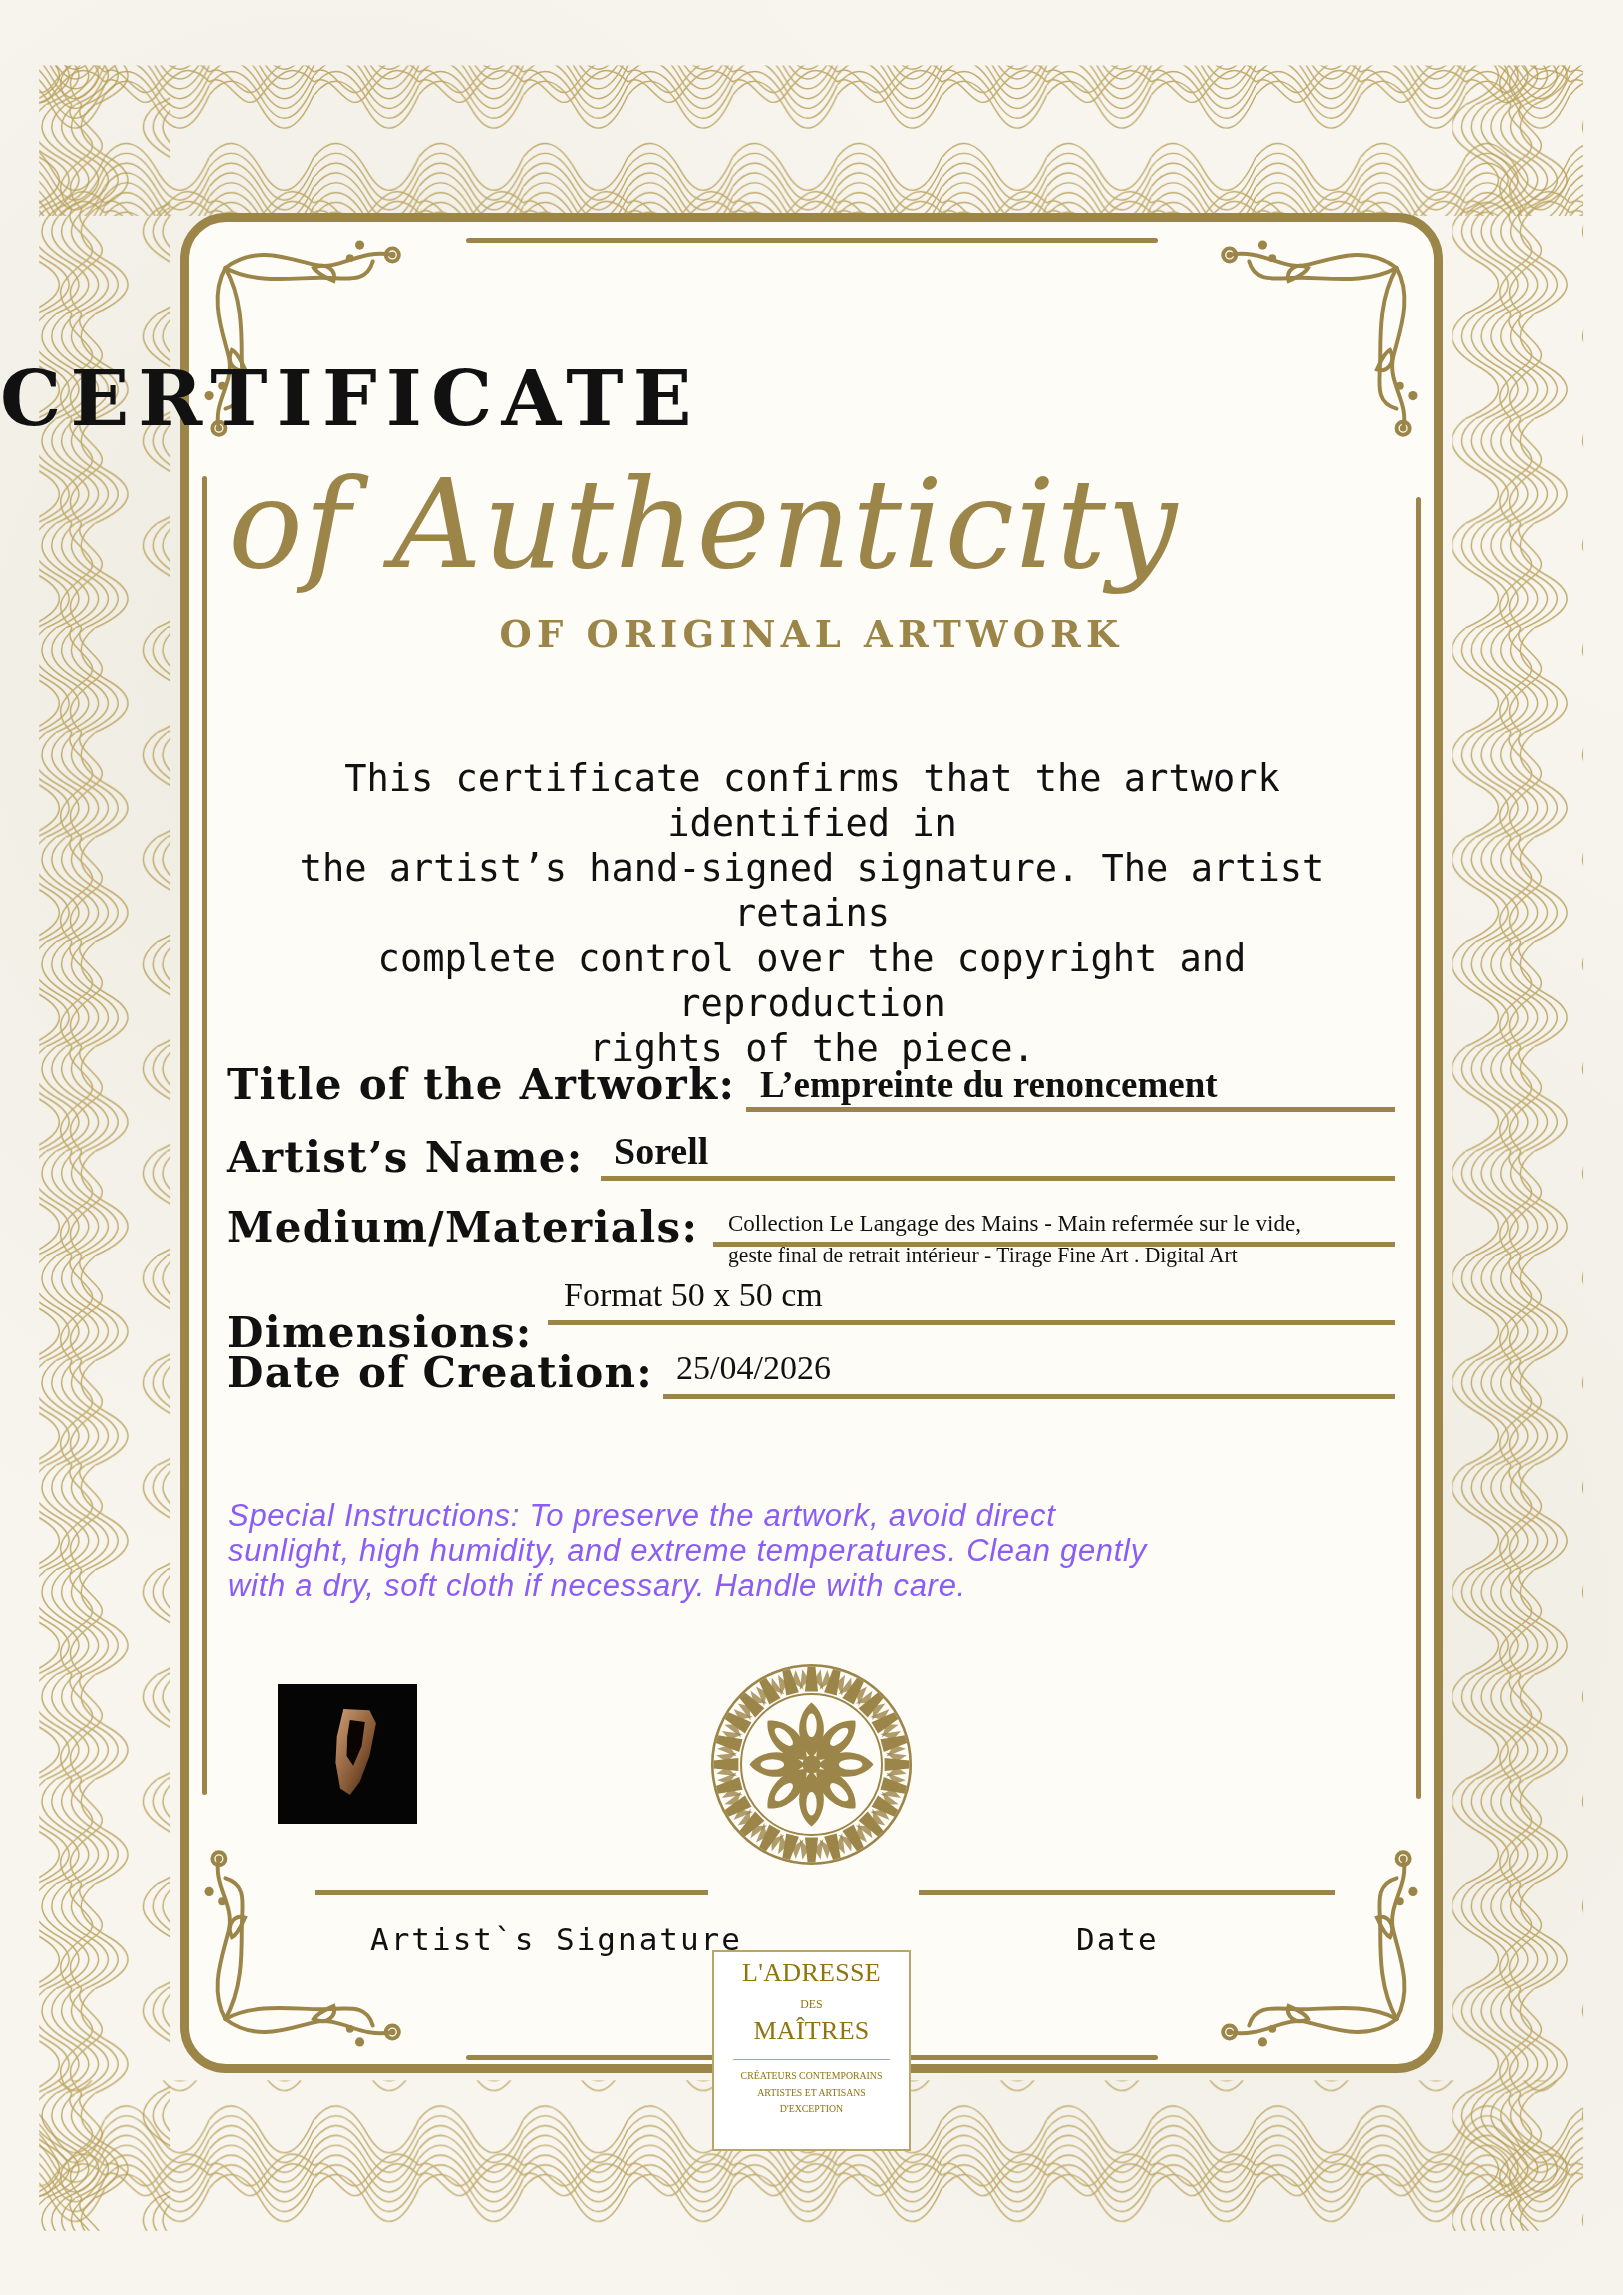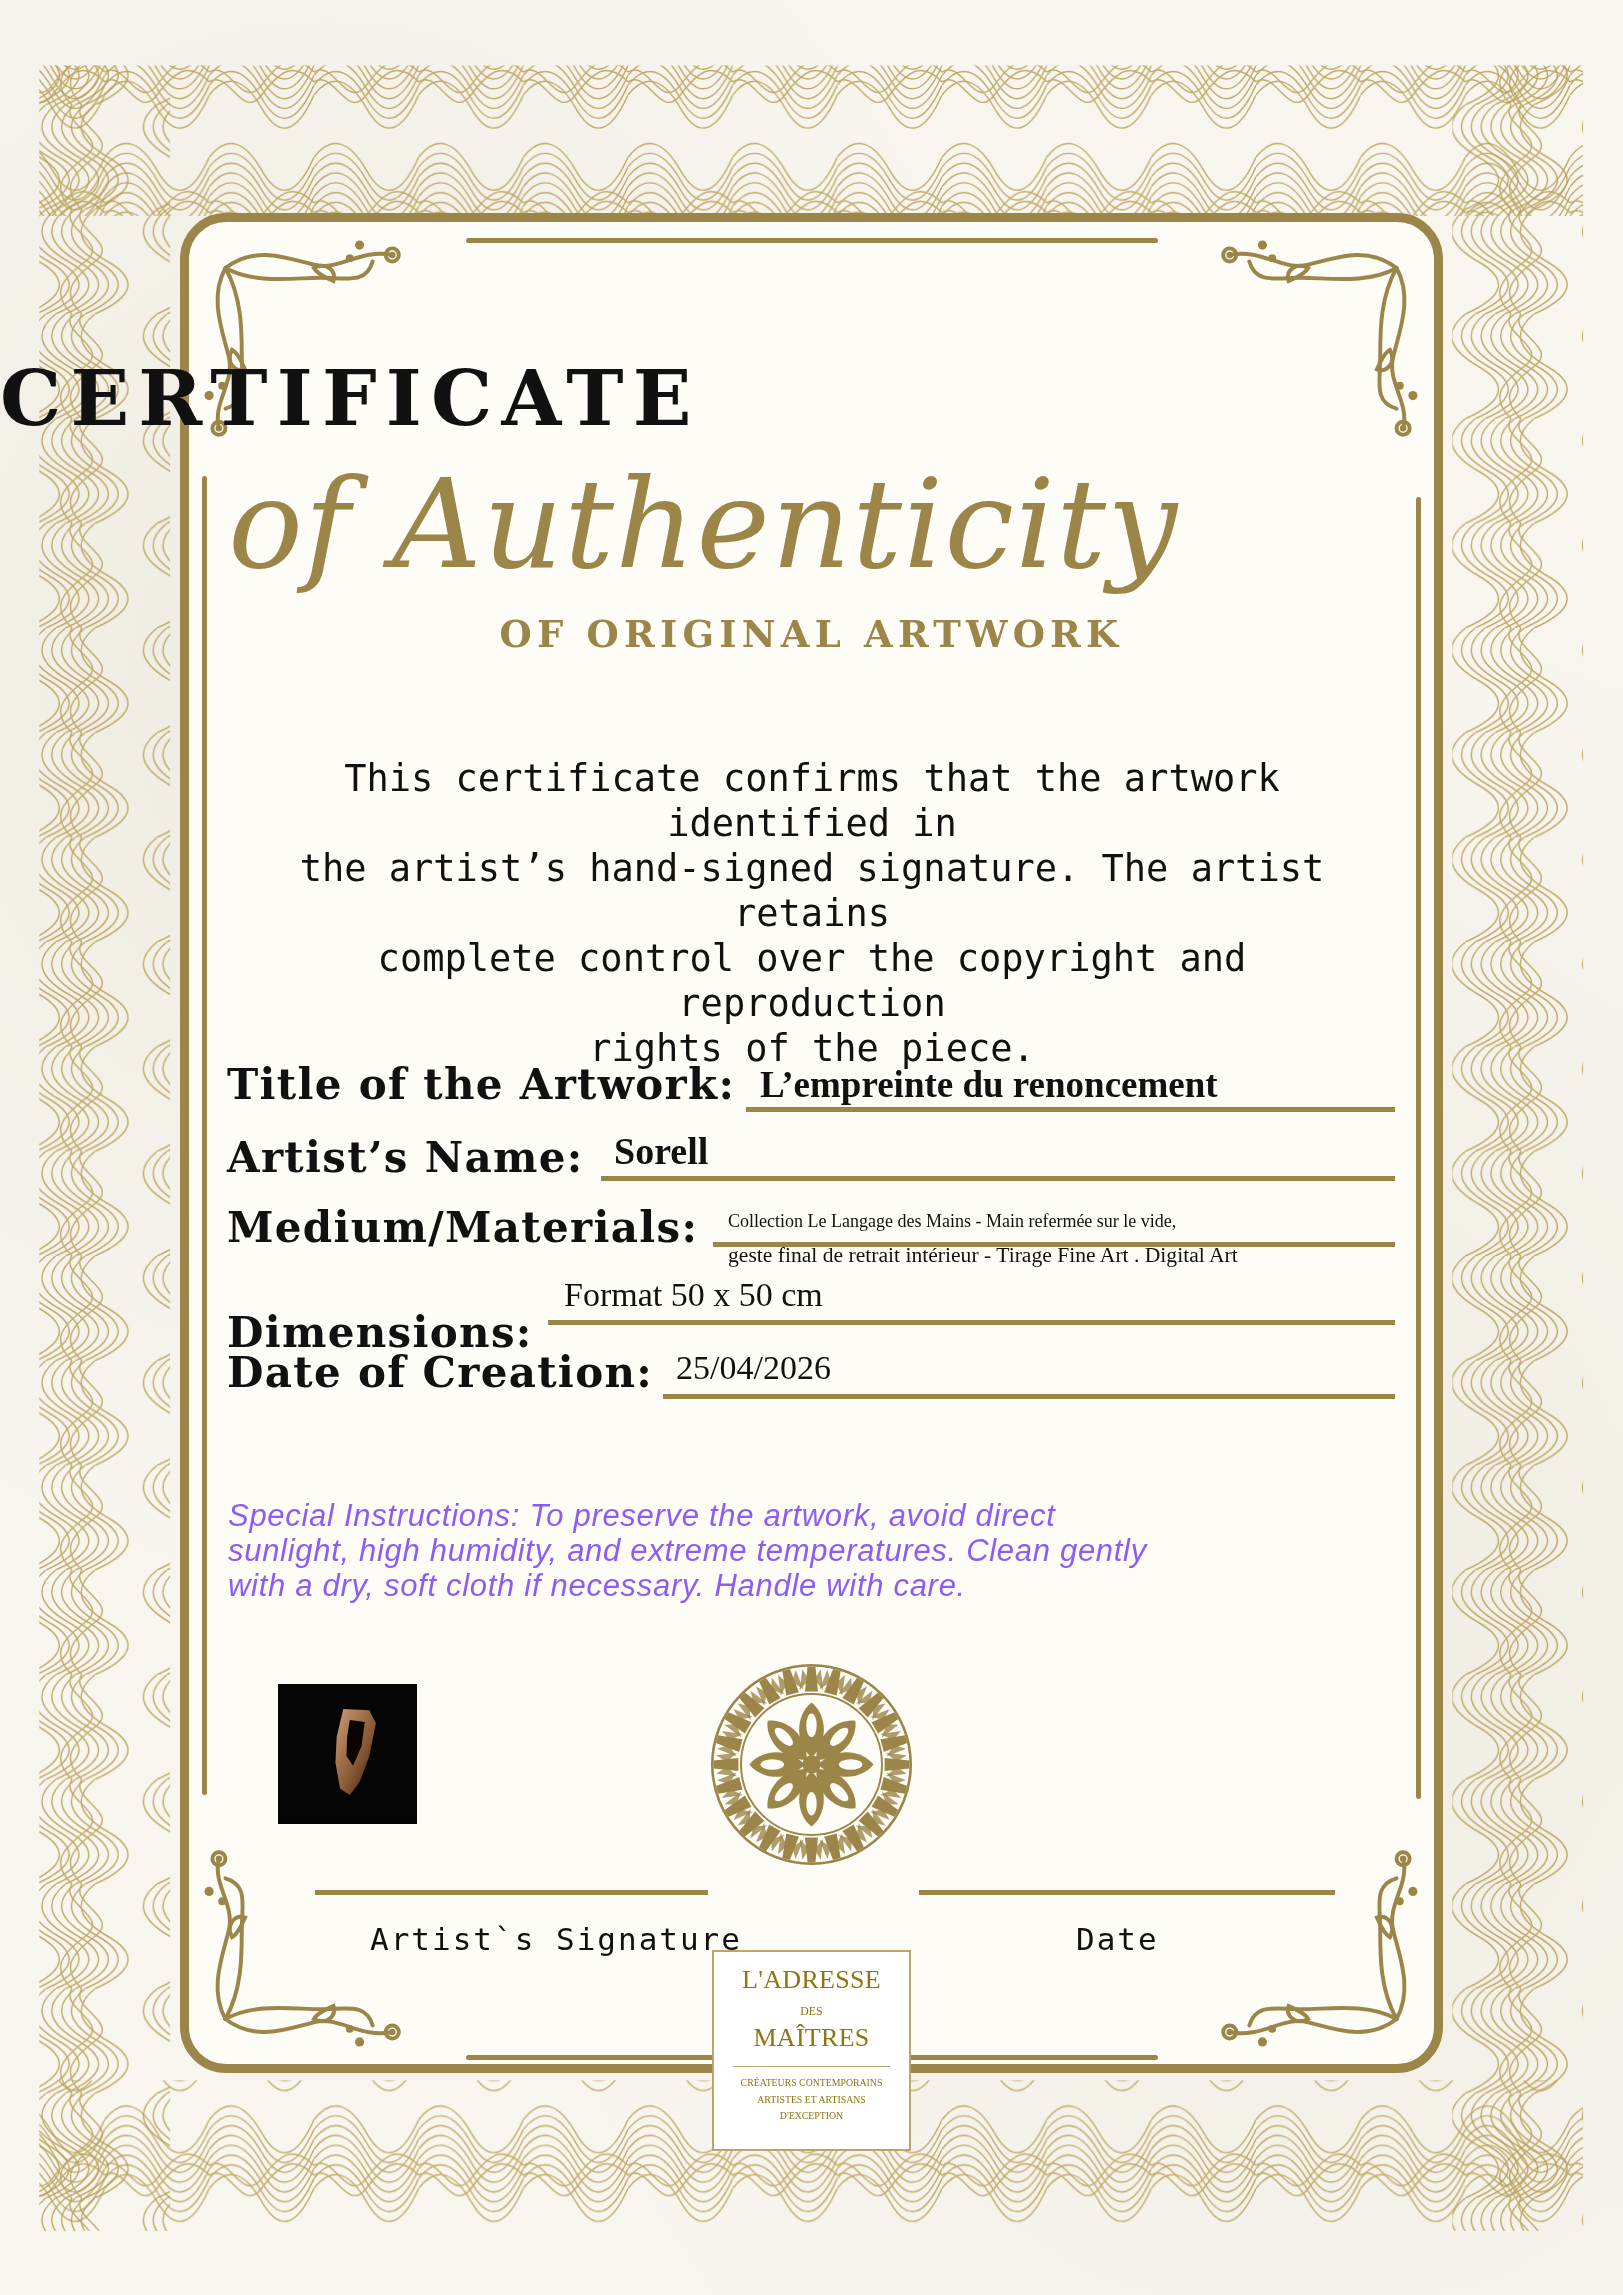--- a/index.html
+++ b/index.html
@@ -61,21 +61,21 @@
   .sig-line { position:absolute; height:5.2px; background:#9c8548; }
   .sig-label {
     position:absolute; top:1921px; font-family:"DejaVu Sans Mono", monospace;
     font-size:31px; color:#111; letter-spacing:2px; white-space:nowrap;
   }
   .badge {
     left:712px; top:1950px; width:199px; height:201px; box-sizing:border-box;
     border:2px solid #b9a66a; background:#fff; text-align:center;
     font-family:"Liberation Serif", serif; color:#8f7410;
   }
-  .badge .b1 { font-size:26px; margin-top:13px; letter-spacing:0.3px; }
+  .badge .b1 { font-size:26px; margin-top:6px; letter-spacing:0.3px; }
   .badge .b2 { font-size:11.8px; margin-top:9.2px; }
   .badge .b3 { font-size:26px; margin-top:3.9px; letter-spacing:0.3px; }
   .badge .sep { width:157px; height:1.3px; background:#b9a66a; margin:13px auto 7.9px; }
   .badge .b4 { font-size:9.8px; line-height:16.4px; }
 </style>
 </head>
 <body>
 
 <svg class="guilloche" viewBox="0 0 2481 3508" xmlns="http://www.w3.org/2000/svg">
   <defs>
@@ -220,21 +220,21 @@
 </div>
 
 <div>
   <div class="field-label" style="top:1133px;">Artist’s Name:</div>
   <div class="field-value" style="left:614px; top:1129px; font-size:38px; font-weight:bold;">Sorell</div>
   <div class="field-line" style="left:601px; top:1176px;"></div>
 </div>
 
 <div>
   <div class="field-label" style="top:1203px;">Medium/Materials:</div>
-  <div class="field-value" style="left:728px; top:1211px; font-size:18px;">Collection Le Langage des Mains - Main refermée sur le vide,</div>
+  <div class="field-value" style="left:728px; top:1211px; font-size:23px;">Collection Le Langage des Mains - Main refermée sur le vide,</div>
   <div class="field-line" style="left:713px; top:1242px;"></div>
   <div class="field-value" style="left:728px; top:1243px; font-size:21.6px;">geste final de retrait intérieur - Tirage Fine Art . Digital Art</div>
 </div>
 
 <div>
   <div class="field-label" style="top:1308px;">Dimensions:</div>
   <div class="field-value" style="left:564px; top:1276px; font-size:34px;">Format 50 x 50 cm</div>
   <div class="field-line" style="left:548px; top:1320px;"></div>
 </div>
 

